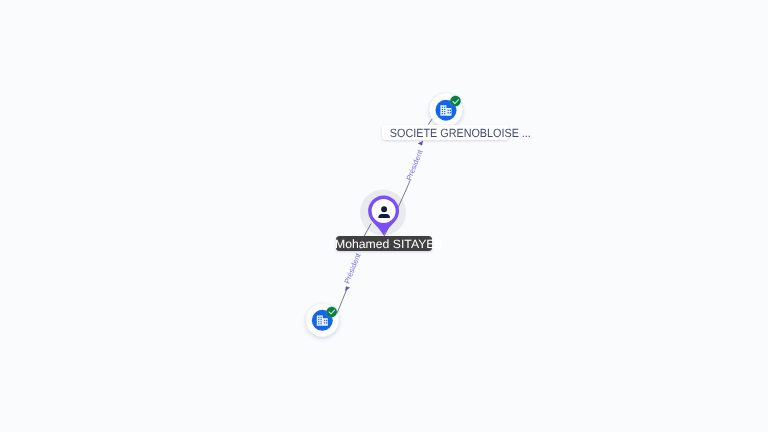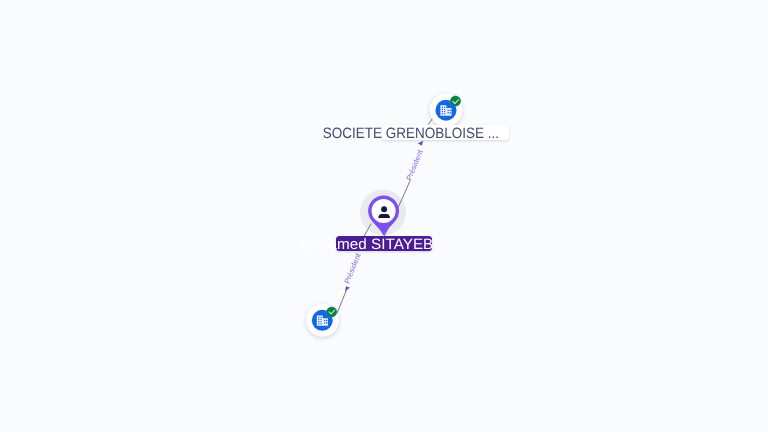--- a/index.html
+++ b/index.html
@@ -6,25 +6,25 @@
   html,body{margin:0;padding:0;}
   body{width:768px;height:432px;overflow:hidden;background:#fafbfd;
        font-family:"Liberation Sans",sans-serif;
        -webkit-font-smoothing:antialiased;text-rendering:geometricPrecision;}
   #graph{position:relative;width:768px;height:432px;background:#fafbfd;}
   svg.layer{position:absolute;left:0;top:0;width:768px;height:432px;overflow:visible;}
   #edges{z-index:1;}
   #nodes{z-index:3;}
 
   .lbl{position:absolute;z-index:5;border-radius:3.5px;white-space:nowrap;
-       display:flex;align-items:center;justify-content:flex-end;font-size:15px;}
+       display:flex;align-items:center;justify-content:flex-start;font-size:12px;}
   .lbl i{font-style:normal;display:inline-block;transform-origin:center center;}
   .lbl-company{background:#ffffff;color:#414b6b;
        box-shadow:0 1px 2.5px rgba(25,35,70,0.16);}
-  .lbl-person{background:#4c1d95;color:#ffffff;
+  .lbl-person{background:#404040;color:#ffffff;
        box-shadow:0 1px 2.5px rgba(25,35,70,0.18);}
   .edge-label{font-size:7.6px;fill:#7c72d9;font-family:"Liberation Sans",sans-serif;}
 </style>
 </head>
 <body>
 
 <div id="graph">
 
   <svg id="edges" class="layer" viewBox="0 0 768 432">
     <defs>

